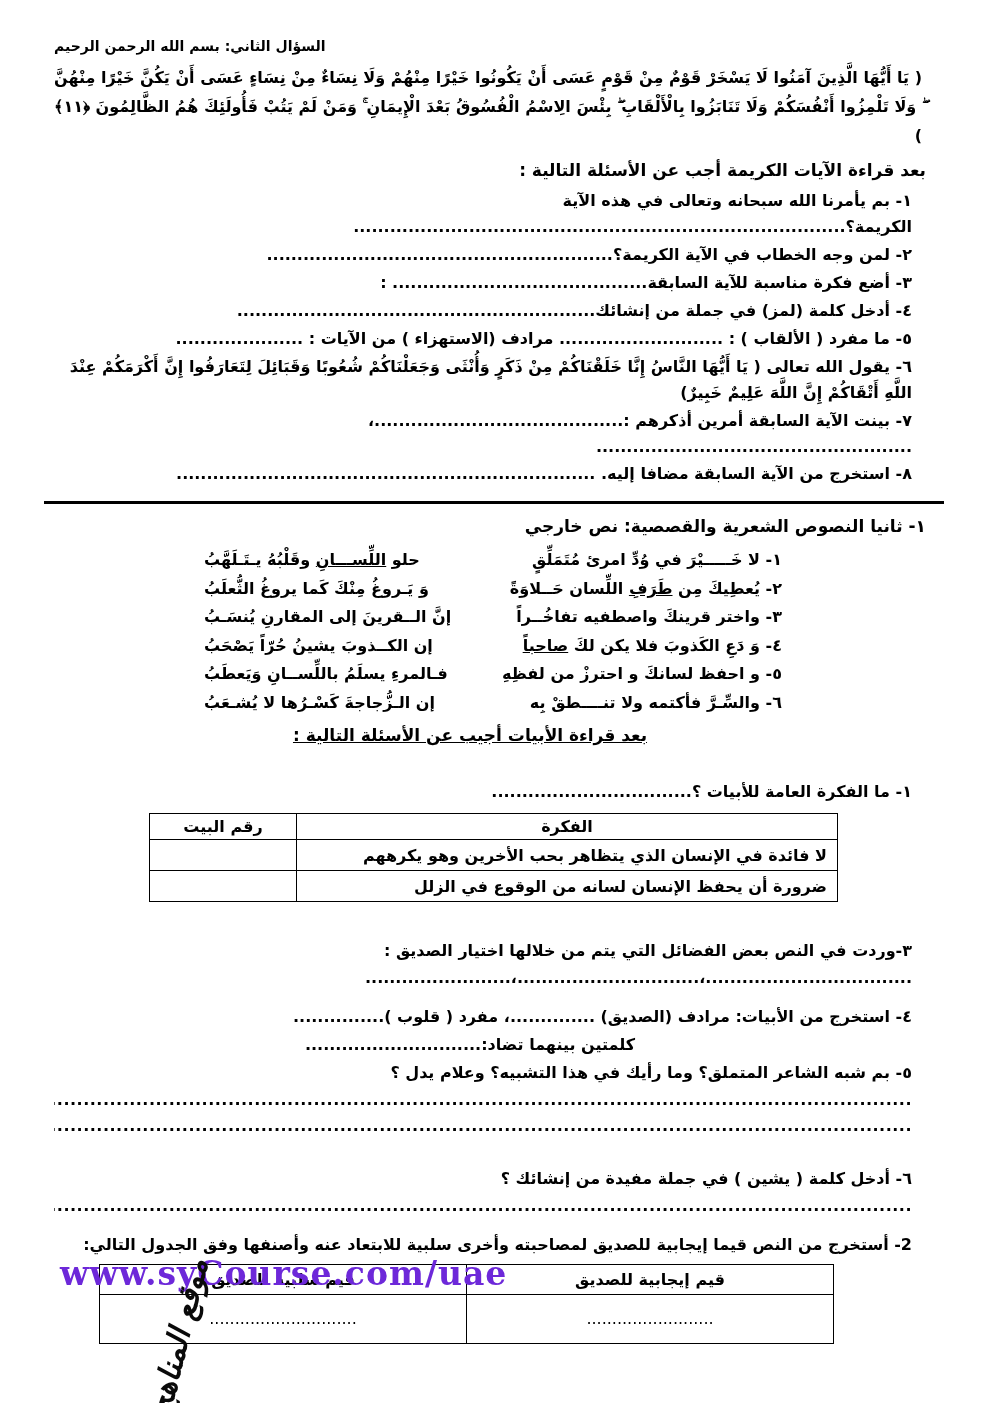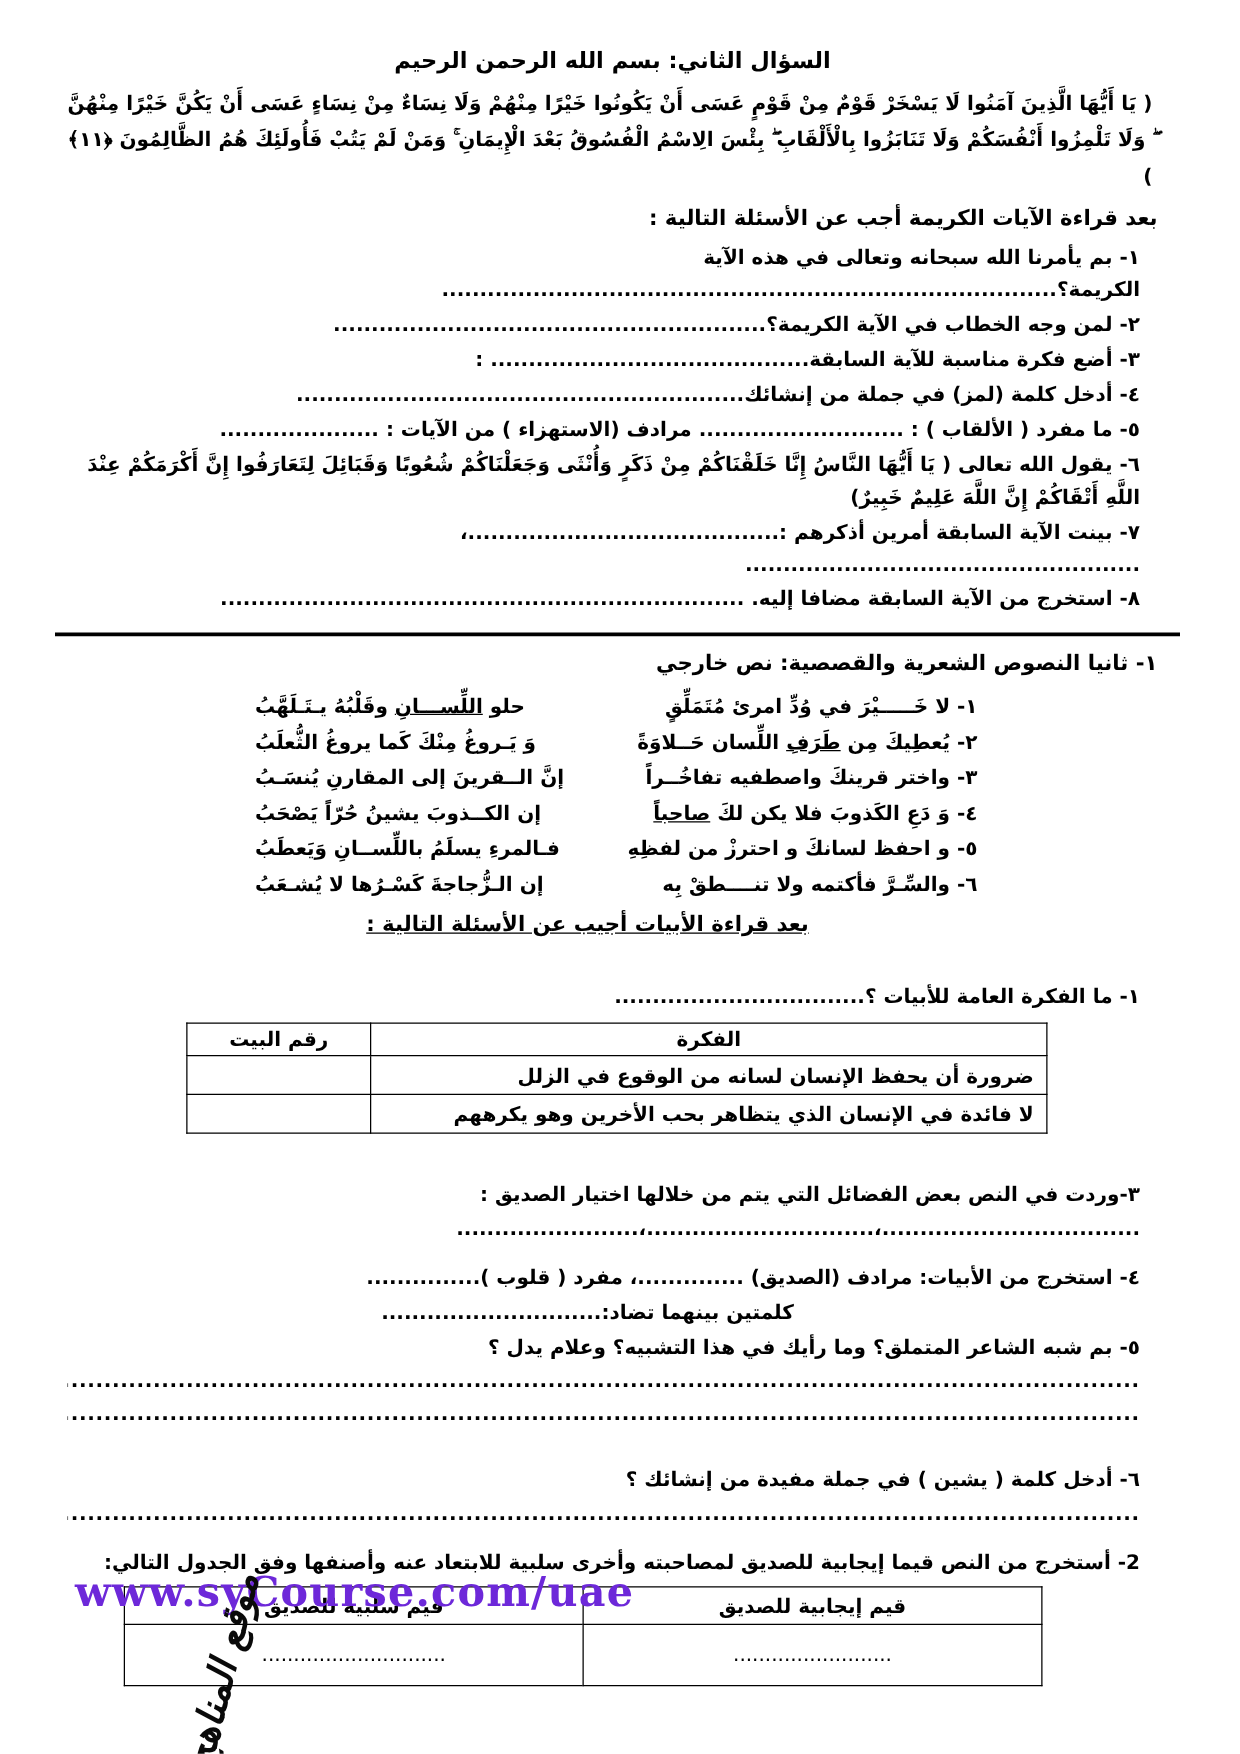--- a/index.html
+++ b/index.html
@@ -1,21 +1,21 @@
 <!DOCTYPE html>
 <html lang="ar" dir="rtl"><head>
 <meta charset="utf-8">
 <style>
   html,body{margin:0;padding:0;}
   body{
     width:992px;height:1403px;background:#ffffff;color:#000;
     font-family:"DejaVu Sans",sans-serif;direction:rtl;position:relative;overflow:hidden;
   }
   .page{padding:38px 66px 0 54px;}
-  .hdr{font-size:18px;font-weight:bold;text-align:center;margin:0 0 10px 0;}
+  .hdr{font-size:14px;font-weight:bold;text-align:left;margin:0 0 10px 0;}
   .verse{font-size:16px;font-weight:bold;text-align:justify;line-height:1.8;margin:0 4px 10px 0;}
   .instr{font-size:17px;font-weight:bold;margin:2px 0 8px 0;}
   .qlist{margin:0;}
   .q{font-size:16px;font-weight:bold;line-height:1.62;margin:2px 0;padding-right:14px;text-align:right;}
   .divider{border:none;border-top:3px solid #000;margin:14px -18px 12px -10px;}
   .sec2-hdr{font-size:17px;font-weight:bold;margin:2px 0 10px 0;}
   .poem{width:578px;margin:2px 144px 4px auto;}
   .poem-row{display:flex;justify-content:space-between;gap:22px;font-size:16px;font-weight:bold;line-height:1.78;}
   .hemi{white-space:nowrap;}
   .u{text-decoration:underline;}
@@ -104,25 +104,25 @@
 
   <div class="q">١- ما الفكرة العامة للأبيات ؟.................................</div>
 
   <table class="t1">
     <tbody>
         <tr>
       <th class="idea">الفكرة</th>
       <th class="num">رقم البيت</th>
     </tr>
     <tr>
-      <td class="idea">ضرورة أن يحفظ الإنسان لسانه من الوقوع في الزلل</td>
+      <td class="idea">لا فائدة في الإنسان الذي يتظاهر بحب الأخرين وهو يكرههم</td>
       <td class="num"></td>
     </tr>
     <tr>
-      <td class="idea">لا فائدة في الإنسان الذي يتظاهر بحب الأخرين وهو يكرههم</td>
+      <td class="idea">ضرورة أن يحفظ الإنسان لسانه من الوقوع في الزلل</td>
       <td class="num"></td>
     </tr>
   </tbody>
     </table>
 
   <div class="q gap36">٣-وردت في النص بعض الفضائل التي يتم من خلالها اختيار الصديق :</div>
   <div class="dots-line">..................................،..............................،........................</div>
 
   <div class="q gap14">٤- استخرج من الأبيات: مرادف (الصديق) ..............، مفرد ( قلوب )...............</div>
   <div class="q sub">كلمتين بينهما تضاد:.............................</div>

